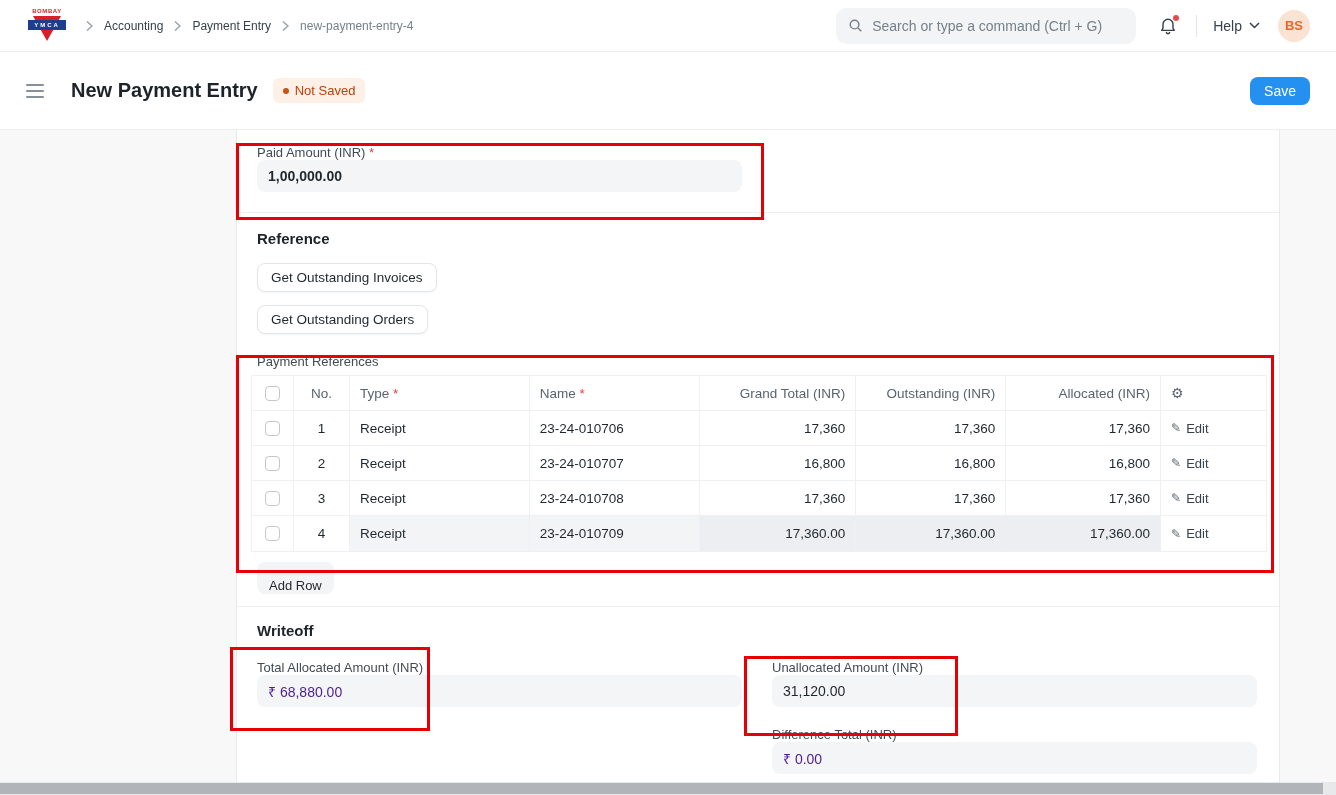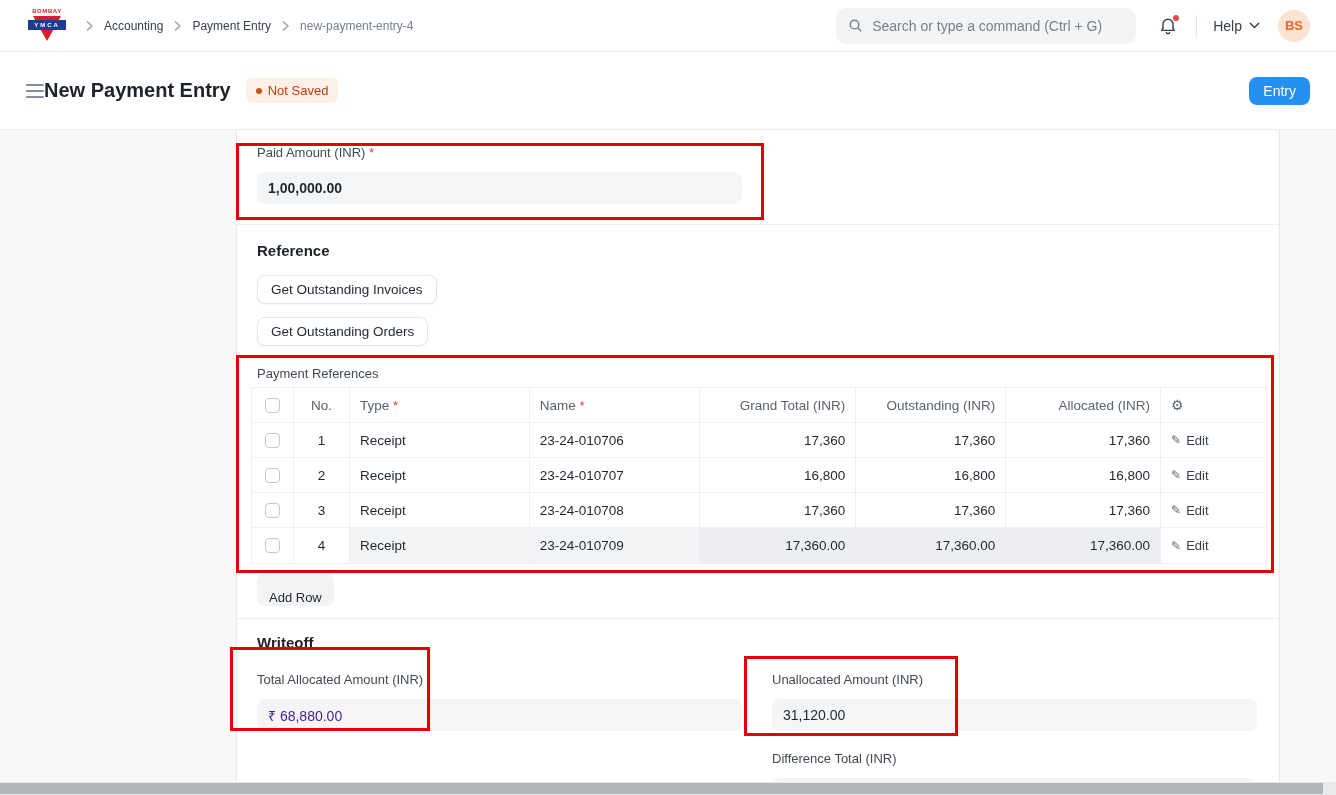--- a/index.html
+++ b/index.html
@@ -44,40 +44,40 @@
   .avatar { width:32px; height:32px; border-radius:50%; background:#fbe3d3; color:#e8682b;
     font-size:13px; font-weight:bold; display:flex; align-items:center; justify-content:center; cursor:pointer; }
 
   
   .page-header {
     position:absolute; top:52px; left:0; width:100%; height:78px; background:#fff;
     border-bottom:1px solid #eceef0; display:flex; align-items:center; padding:0 26px; z-index:9;
   }
   .hamburger { width:18px; display:flex; flex-direction:column; gap:4px; cursor:pointer; }
   .hamburger span { display:block; height:2px; background:#87909a; border-radius:1px; }
-  .page-title { font-size:20px; font-weight:bold; color:#1d2329; }
+  .page-title { margin-left:27px; font-size:20px; font-weight:bold; color:#1d2329; }
   .status-badge { margin-left:15px; background:#fdf0e7; border-radius:6px; padding:5px 10px;
     display:flex; align-items:center; gap:6px; font-size:13px; color:#bd3e0c; }
   .status-dot { width:6px; height:6px; border-radius:50%; background:#c7521a; }
   .save-btn { margin-left:auto; background:#2490ef; color:#fff; border:none; border-radius:8px;
     font-family:"Liberation Sans",sans-serif; font-size:14px; padding:6px 14px; cursor:pointer; }
 
   
   .content-bg { position:absolute; top:130px; left:0; width:100%; bottom:0; background:#f8f8f8; }
   .form-card {
     position:absolute; top:130px; left:236px; width:1044px; bottom:0; background:#fff;
     border-left:1px solid #e7e9eb; border-right:1px solid #e7e9eb; padding:0 20px; overflow:hidden;
   }
   .divider { border-top:1px solid #eceef0; margin:0 -20px; }
 
   .grid2 { display:grid; grid-template-columns:485px 485px; column-gap:30px; }
   .field-label { font-size:13px; color:#424b53; }
   .req { color:#e03e3e; }
   .control {
-    margin-top:12px; height:32px; background:#f4f5f6; border-radius:8px;
+    margin-top:0; height:32px; background:#f4f5f6; border-radius:8px;
     display:flex; align-items:center; padding:0 11px; font-size:14px; color:#1f272e;
   }
   .control input { border:none; background:transparent; outline:none; width:100%;
     font-family:"Liberation Sans",sans-serif; font-size:14px; color:#1f272e; }
   .bold-input input { font-weight:bold; }
   .readonly-val { color:#4c1d95;text-align:right; }
 
   .section1 { padding-top:15px; padding-bottom:20px; }
   .section2 { padding-top:17px; padding-bottom:12px; }
   .section3 { padding-top:15px; }
@@ -189,21 +189,21 @@
   <div class="hamburger">
       <span></span>
       <span></span>
       <span></span>
     </div>
   <div class="page-title">New Payment Entry</div>
   <div class="status-badge">
     <span class="status-dot"></span>
     <span>Not Saved</span>
   </div>
-  <button class="save-btn">Entry</button>
+  <button class="save-btn">Save</button>
 </div>
 
 <div class="content-bg"></div>
 
 <div class="form-card">
 
   <div class="section1">
     <div class="grid2">
       <div>
         <div class="field-label">

